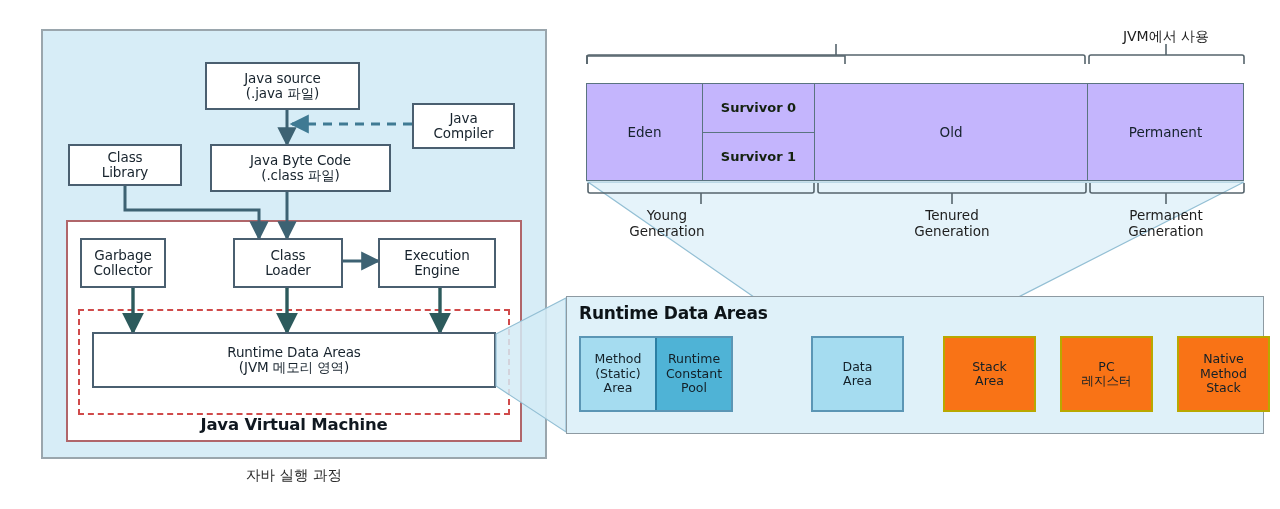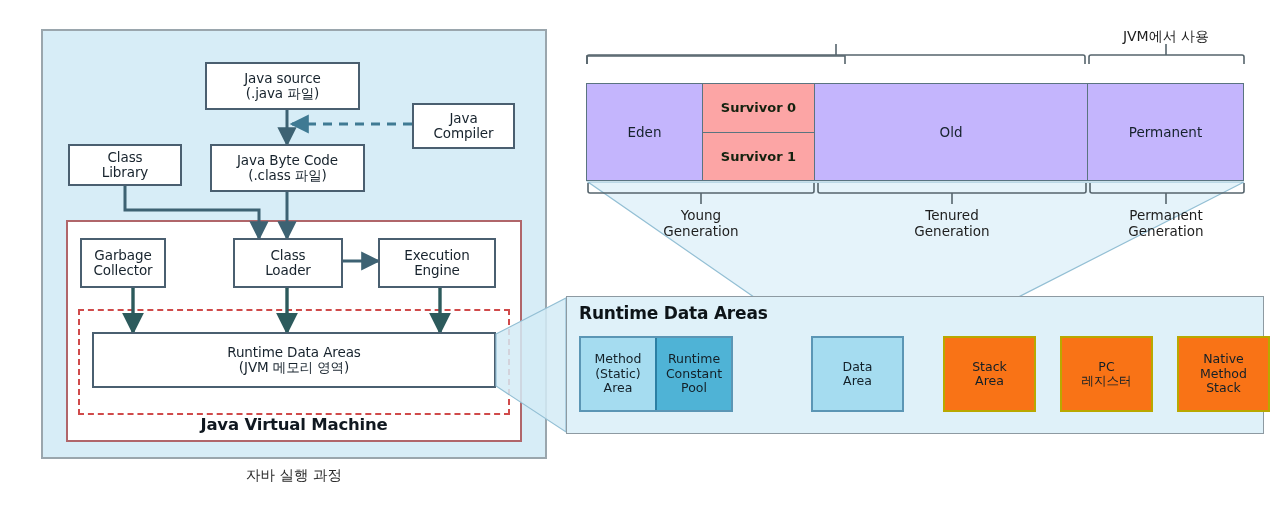--- a/index.html
+++ b/index.html
@@ -59,21 +59,21 @@
   #mem-bar {
     position:absolute; left:586px; top:83px; width:658px; height:98px;
     border:1.5px solid #5a7480; display:flex;
   }
   .mem-seg {
     border-right:1.5px solid #5a7480;
     display:flex; align-items:center; justify-content:center;
     font-size:13.5px; color:#16222c; background:#c4b5fd;
   }
   .mem-seg:last-child { border-right:none; }
-  .mem-surv { flex-direction:column; padding:0; background:#fca5a5; }
+  .mem-surv { flex-direction:column; padding:0; background:#c4b5fd; }
   .mem-surv .sv {
     flex:1; width:100%;
     display:flex; align-items:center; justify-content:center;
     font-size:13px; font-weight:600; color:#14220f;
   }
   .mem-surv .sv:first-child { border-bottom:1.5px solid #5a7480; }
 
   .bracket-label {
     position:absolute; font-size:14px; color:#1d1d1d; text-align:center; white-space:nowrap;
   }
@@ -149,21 +149,21 @@
   <div class="box" style="left:205px; top:62px; width:155px; height:48px;">
     <span>Java source</span>
     <span>(.java 파일)</span>
   </div>
 
   <div class="box" style="left:412px; top:103px; width:103px; height:46px;">
     <span>Java</span>
     <span>Compiler</span>
   </div>
 
-  <div class="box" style="left:210px; top:144px; width:155px; height:48px;">
+  <div class="box" style="left:210px; top:144px; width:181px; height:48px;">
     <span>Java Byte Code</span>
     <span>(.class 파일)</span>
   </div>
 
   <div class="box" style="left:68px; top:144px; width:114px; height:42px;">
     <span>Class</span>
     <span>Library</span>
   </div>
 
   <div class="box" style="left:80px; top:238px; width:86px; height:50px;">
@@ -224,21 +224,21 @@
       <div class="sv">Survivor 1</div>
     </div>
     <div class="mem-seg" style="width:273px;">
       <span>Old</span>
     </div>
     <div class="mem-seg" style="flex:1;">
       <span>Permanent</span>
     </div>
   </div>
 
-  <div class="gen-label" style="left:631px; top:208px; width:140px;">
+  <div class="gen-label" style="left:597px; top:208px; width:140px;">
     <div>Young</div>
     <div>Generation</div>
   </div>
   <div class="gen-label" style="left:882px; top:208px; width:140px;">
     <div>Tenured</div>
     <div>Generation</div>
   </div>
   <div class="gen-label" style="left:1096px; top:208px; width:140px;">
     <div>Permanent</div>
     <div>Generation</div>

